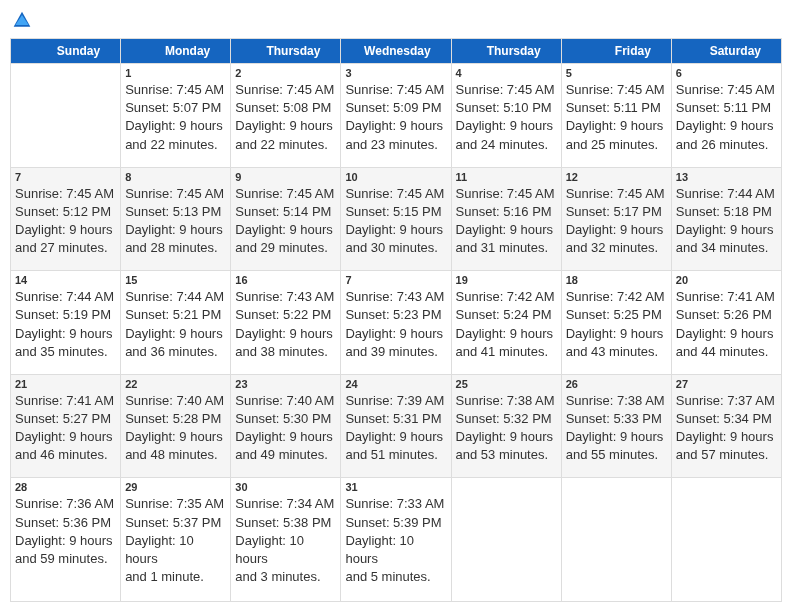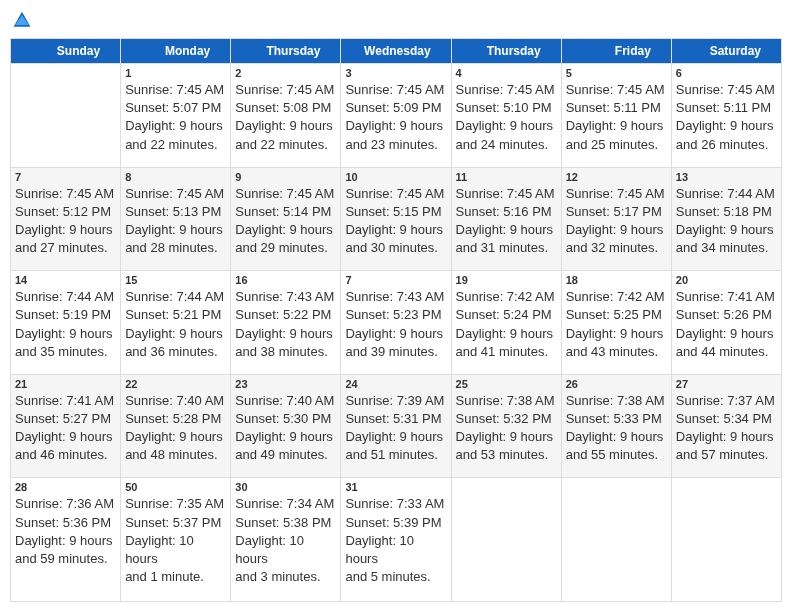--- a/index.html
+++ b/index.html
@@ -242,21 +242,21 @@
             <div class="day-number">27</div>
             <div class="day-info">Sunrise: 7:37 AM<br>Sunset: 5:34 PM<br>Daylight: 9 hours<br>and 57 minutes.</div>
           </td>
         </tr>
         <tr>
           <td>
             <div class="day-number">28</div>
             <div class="day-info">Sunrise: 7:36 AM<br>Sunset: 5:36 PM<br>Daylight: 9 hours<br>and 59 minutes.</div>
           </td>
           <td>
-            <div class="day-number">50</div>
+            <div class="day-number">29</div>
             <div class="day-info">Sunrise: 7:35 AM<br>Sunset: 5:37 PM<br>Daylight: 10 hours<br>and 1 minute.</div>
           </td>
           <td>
             <div class="day-number">30</div>
             <div class="day-info">Sunrise: 7:34 AM<br>Sunset: 5:38 PM<br>Daylight: 10 hours<br>and 3 minutes.</div>
           </td>
           <td>
             <div class="day-number">31</div>
             <div class="day-info">Sunrise: 7:33 AM<br>Sunset: 5:39 PM<br>Daylight: 10 hours<br>and 5 minutes.</div>
           </td>

